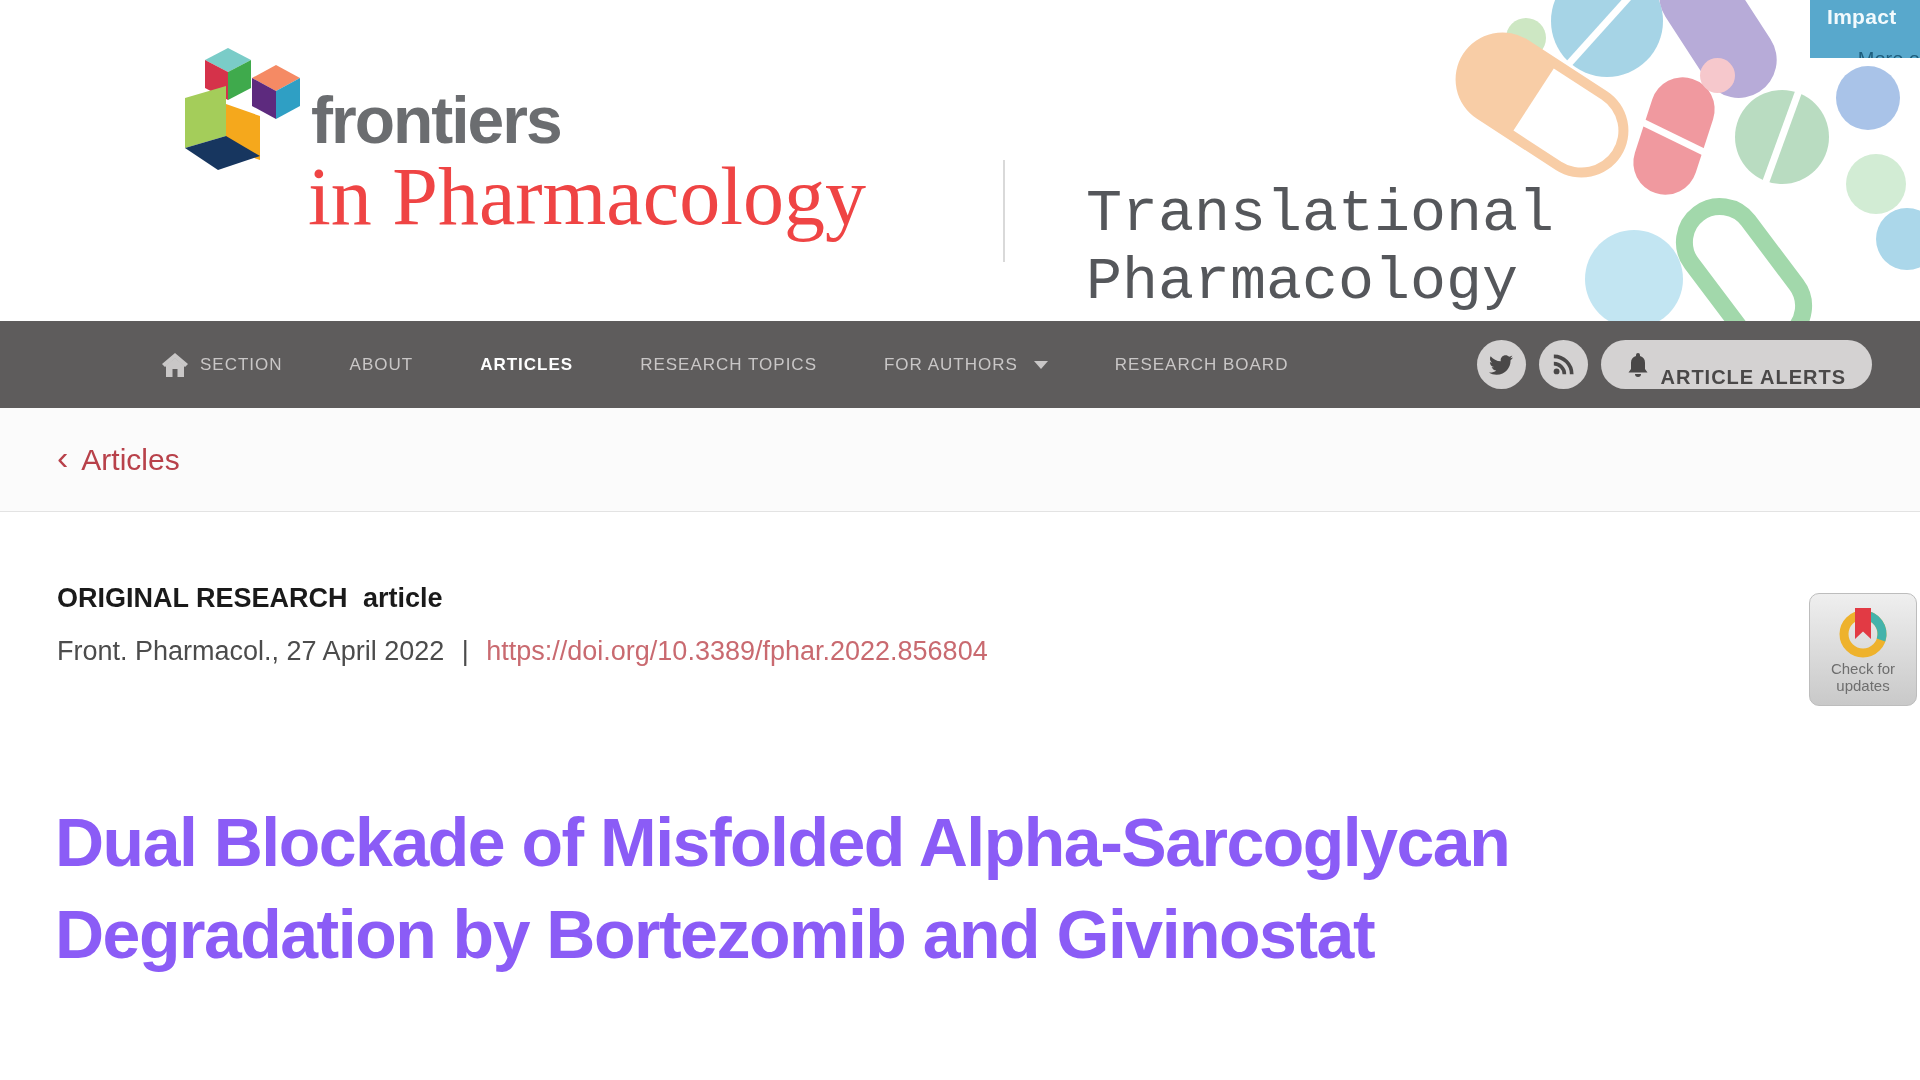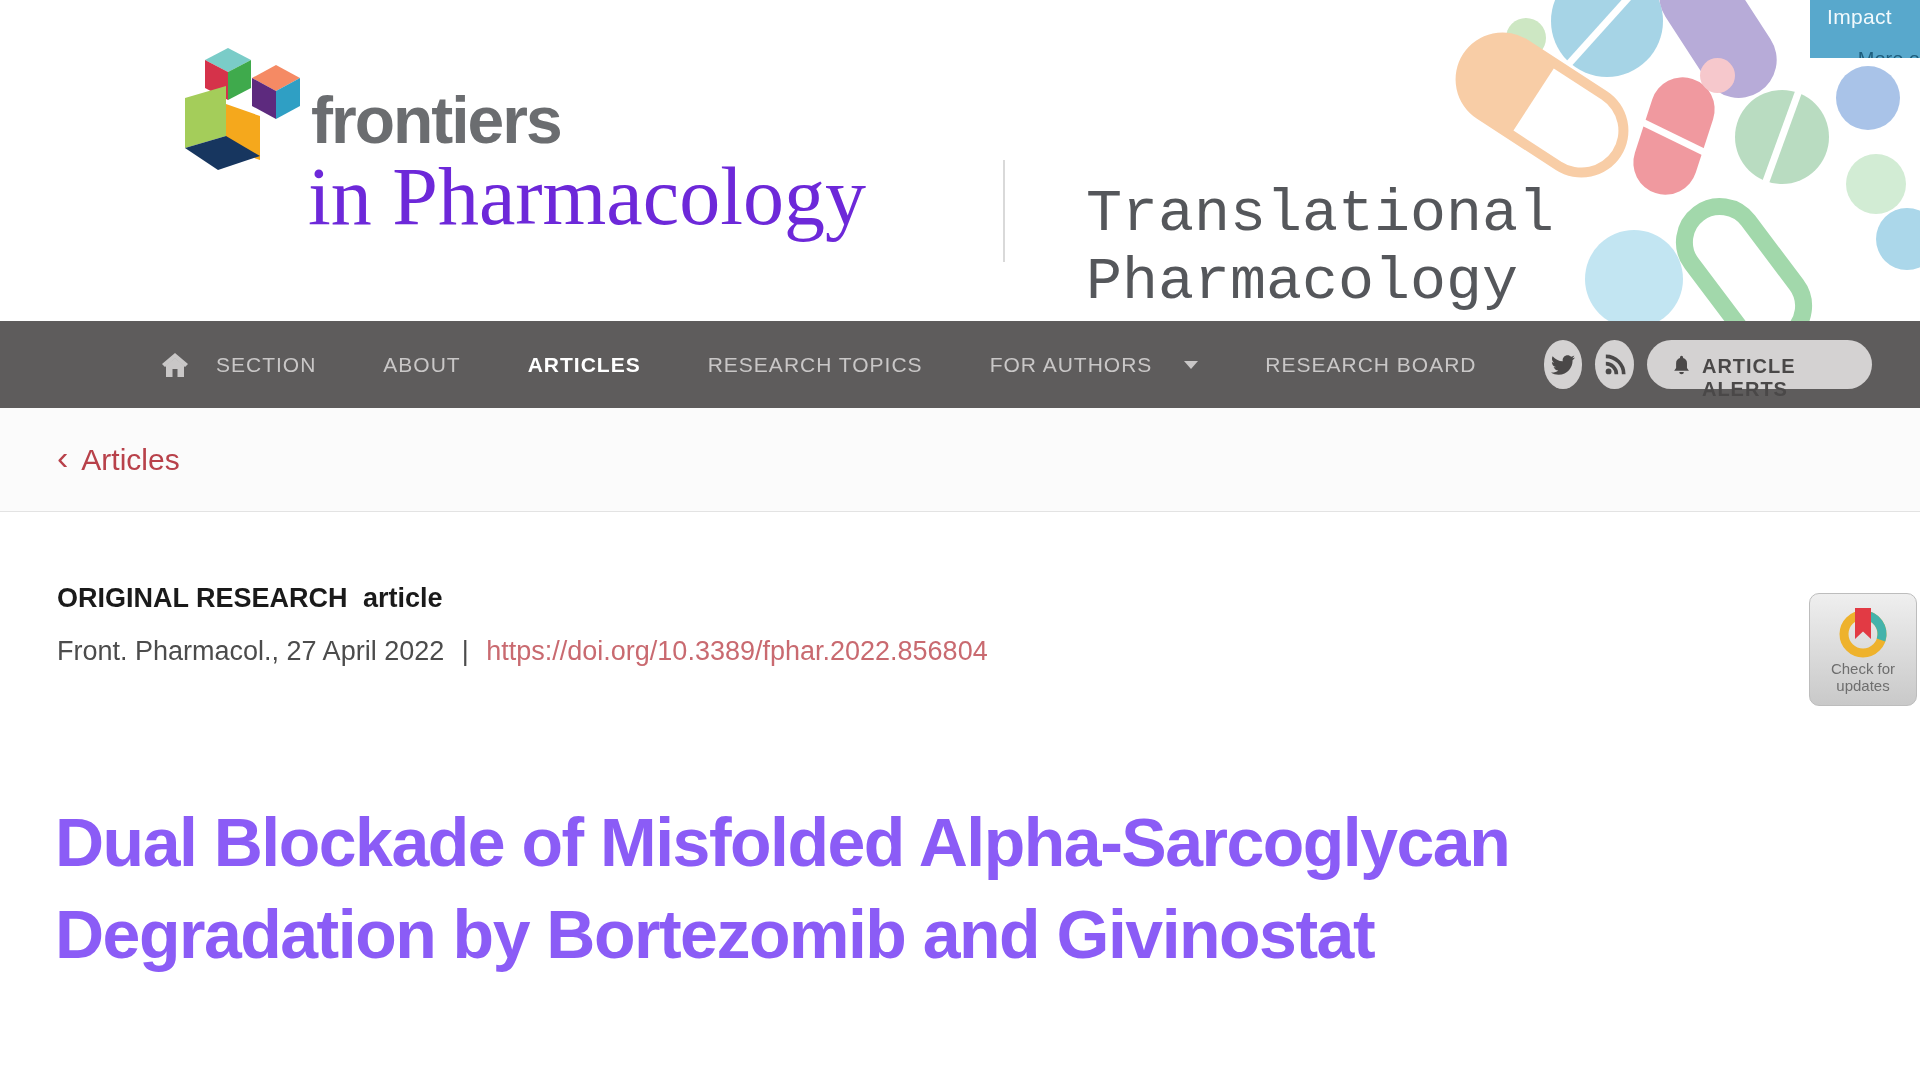--- a/index.html
+++ b/index.html
@@ -20,32 +20,32 @@
   .p-pill-red .score { left:-10%; top:48%; width:120%; height:7px; transform:rotate(8deg); }
   .p-circle-pink-sm { left:1700px; top:58px; width:35px; height:35px; border-radius:50%; background:#f6c8cc; }
   .p-tablet-green { left:1735px; top:90px; width:94px; height:94px; border-radius:50%; background:#b9dcc1; }
   .p-circle-periwinkle { left:1836px; top:66px; width:64px; height:64px; border-radius:50%; background:#a9c3e8; }
   .p-circle-green2 { left:1846px; top:154px; width:60px; height:60px; border-radius:50%; background:#d2ecd4; }
   .p-capsule-green-ring { left:1700px; top:190px; width:88px; height:168px; border-radius:44px; border:17px solid #a2d8ab; background:#fff; transform:rotate(-37deg); }
   .p-circle-skyblue { left:1585px; top:230px; width:98px; height:98px; border-radius:50%; background:#c2e5f2; }
   .p-circle-blue-right { left:1876px; top:208px; width:62px; height:62px; border-radius:50%; background:#abd7ea; }
 
   .impact-box { position:absolute; left:1810px; top:0; width:110px; height:58px; background:#58a8cc; z-index:3; padding:5px 0 0 17px; overflow:hidden; white-space:nowrap; }
-  .impact-line1 { font-size:21px; font-weight:normal; color:#f2fafd; letter-spacing:.3px; }
+  .impact-line1 { font-size:21px; font-weight:bold; color:#f2fafd; letter-spacing:.3px; }
   .impact-line2 { font-size:20px; color:#1e5e7d; margin-top:19px;text-align:right; }
 
   .logo-cubes { position:absolute; left:172px; top:42px; z-index:2; }
   .brand-word { position:absolute; left:311px; top:82px; z-index:2; font-size:66px; font-weight:bold; letter-spacing:-2px; color:#6b6d70; }
-  .journal-word { position:absolute; left:308px; top:150px; z-index:2; font-family:"Liberation Serif",serif; font-size:82px; color:#6d28d9; }
+  .journal-word { position:absolute; left:308px; top:150px; z-index:2; font-family:"Liberation Serif",serif; font-size:82px; color:#ef4444; }
   .mast-divider { position:absolute; left:1003px; top:160px; width:2px; height:102px; background:#d9d9d9; z-index:2; }
   .section-word { position:absolute; left:1086px; top:180px; z-index:2; font-family:Liberation Mono, monospace; font-size:60px; color:#55575b; }
 
   
   .nav { position:absolute; left:0; top:321px; width:1920px; height:87px; background:#5e5c5c; z-index:5; display:flex; align-items:center; padding-left:162px; }
-  .nav-item { display:flex; align-items:center; gap:28px; margin-right:67px; font-size:21px; letter-spacing:1px; color:#c9c7c7; cursor:pointer; white-space:nowrap;text-align:center; }
+  .nav-item { display:flex; align-items:center; gap:12px; margin-right:67px; font-size:17px; letter-spacing:1px; color:#c9c7c7; cursor:pointer; white-space:nowrap;text-align:center; }
   .nav-item.active { color:#fff; font-weight:bold; }
   .caret { width:0; height:0; border-left:7px solid transparent; border-right:7px solid transparent; border-top:8px solid #c9c7c7; display:inline-block; margin-left:4px; }
   .nav-right { margin-left:auto; margin-right:48px; display:flex; align-items:center; gap:13px; }
   .icon-circle { width:49px; height:49px; border-radius:50%; background:#d4d2d2; display:flex; align-items:center; justify-content:center; cursor:pointer; }
   .alerts-pill { height:49px; border-radius:25px; background:#d4d2d2; display:flex; align-items:center; gap:12px; padding:0 26px; cursor:pointer; }
   .alerts-pill span { font-size:20px; font-weight:bold; letter-spacing:1px; color:#4a4848;margin-top:26px; }
 
   
   .crumbbar { position:absolute; left:0; top:408px; width:1920px; height:104px; background:#fbfbfb; border-bottom:1px solid #e3e3e3; z-index:4; }
   .crumb { position:absolute; left:57px; top:0; height:100%; display:flex; align-items:center; gap:13px; color:#b8414a; cursor:pointer; }

